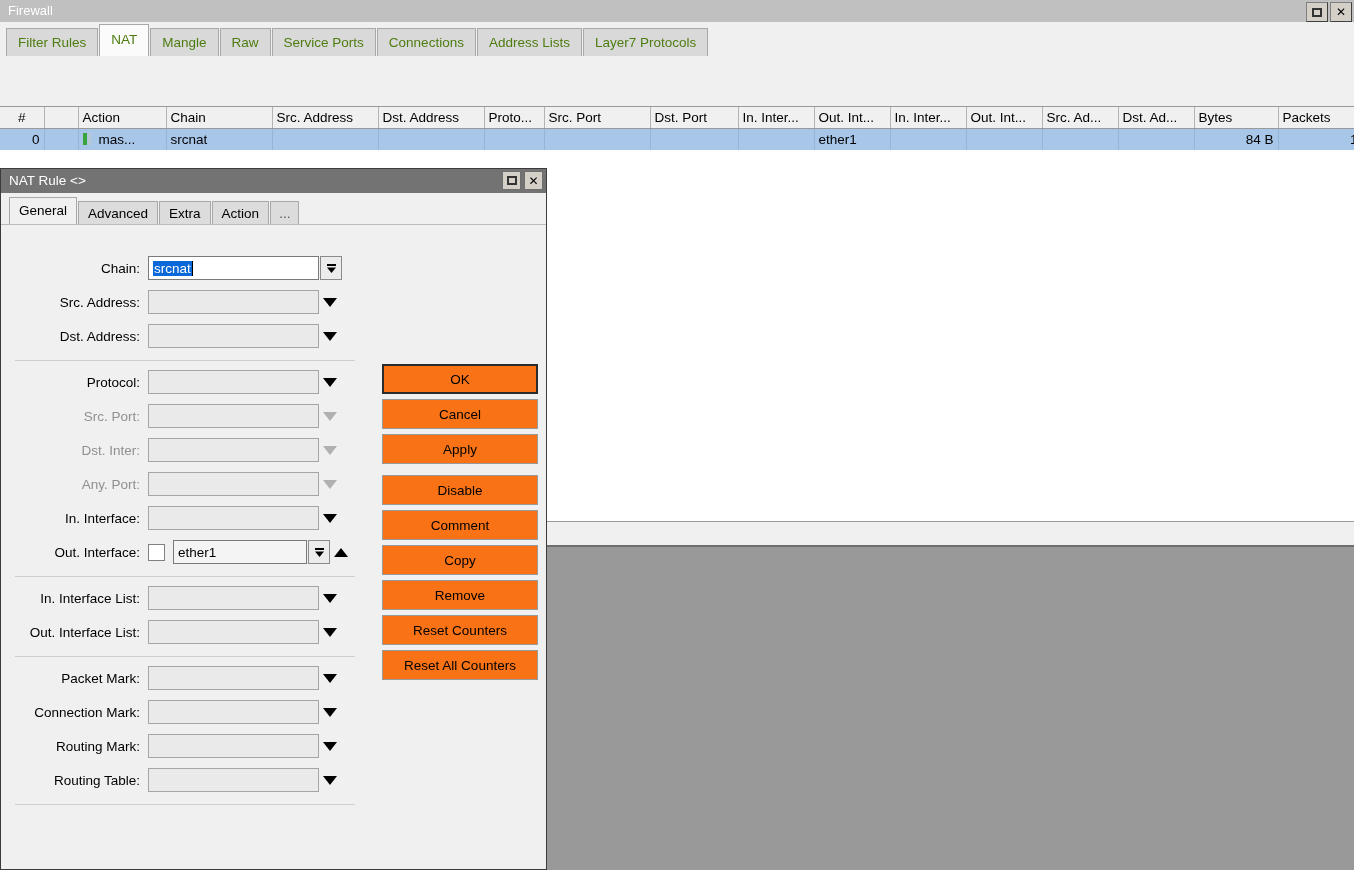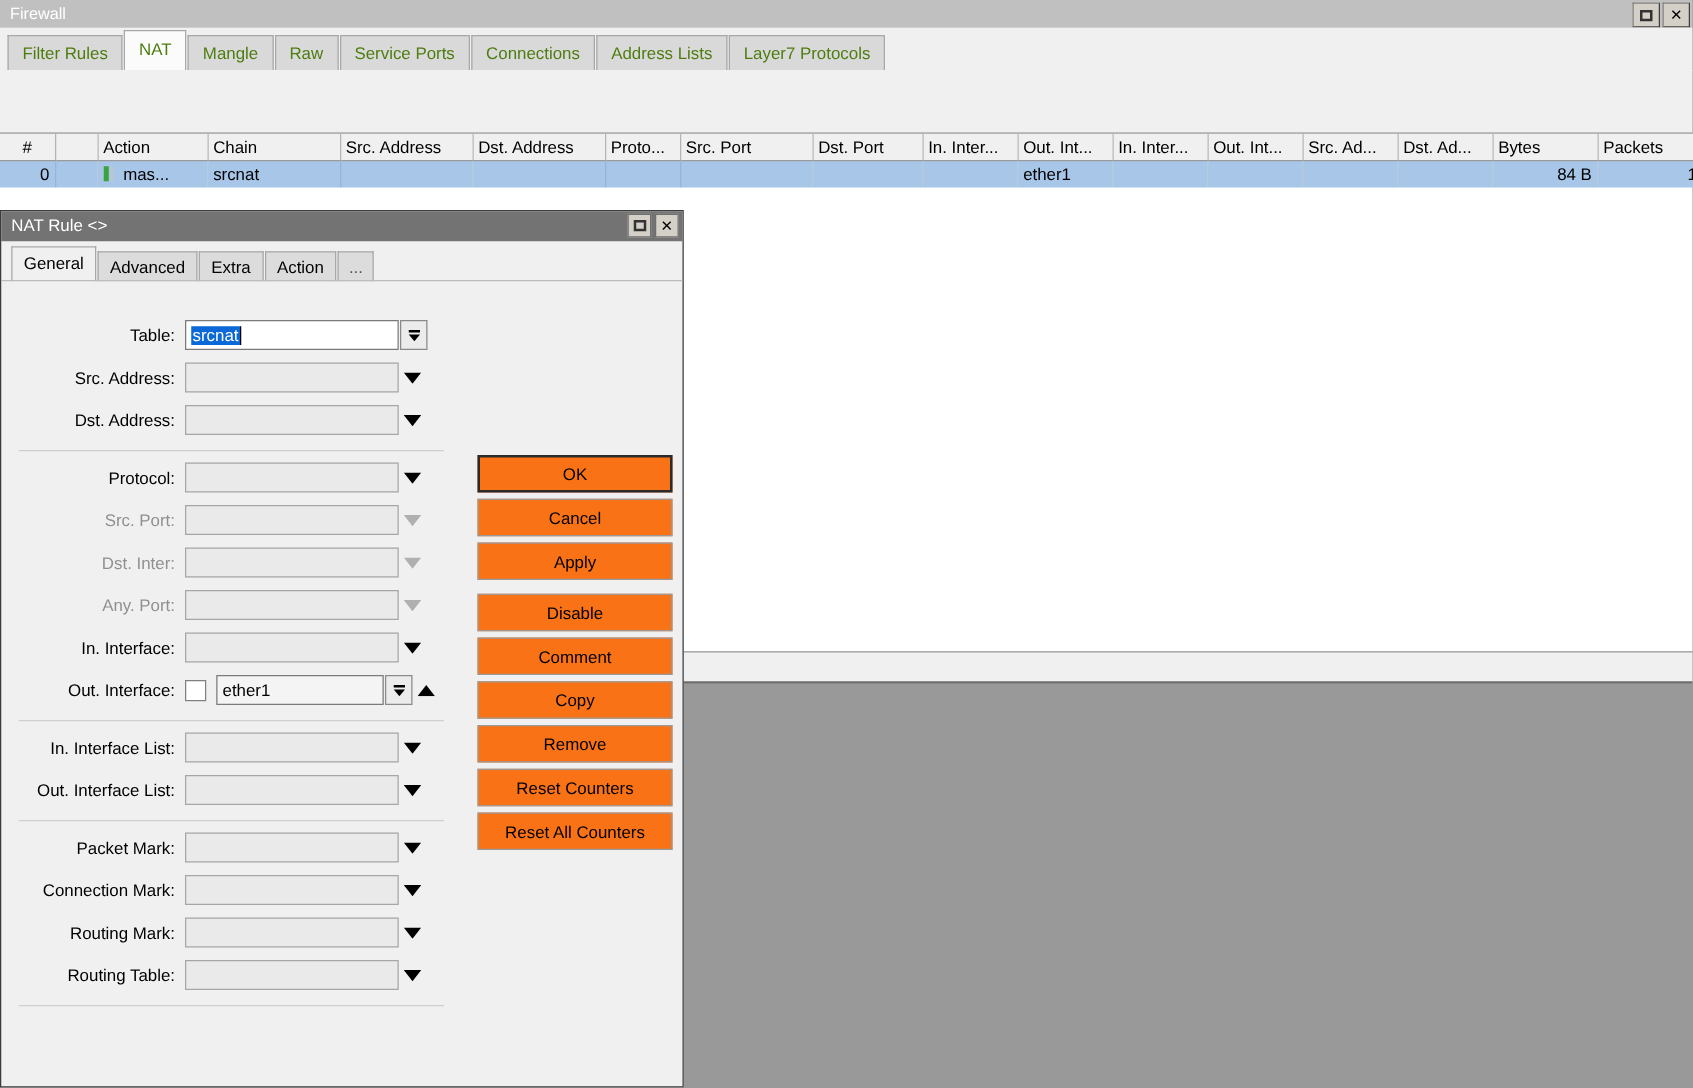--- a/index.html
+++ b/index.html
@@ -363,21 +363,21 @@
         <div class="dtab">Advanced</div>
         <div class="dtab">Extra</div>
         <div class="dtab">Action</div>
         <div class="dtab dots">...</div>
       </div>
     <div class="tabs-underline"></div>
 
     <div class="form">
 
       <div class="row" style="top:28px">
-        <span class="lbl">Table:</span>
+        <span class="lbl">Chain:</span>
         <span class="fld white">
           <span class="sel">srcnat</span>
             <span class="tcursor"></span>
         </span>
         <span class="dropbtn">
           <svg width="13" height="13" viewBox="0 0 13 13">
             <rect x="2" y="2" width="9" height="2" fill="#000"></rect>
               <path d="M2 5.5h9L6.5 11z" fill="#000"></path>
           </svg>
         </span>

